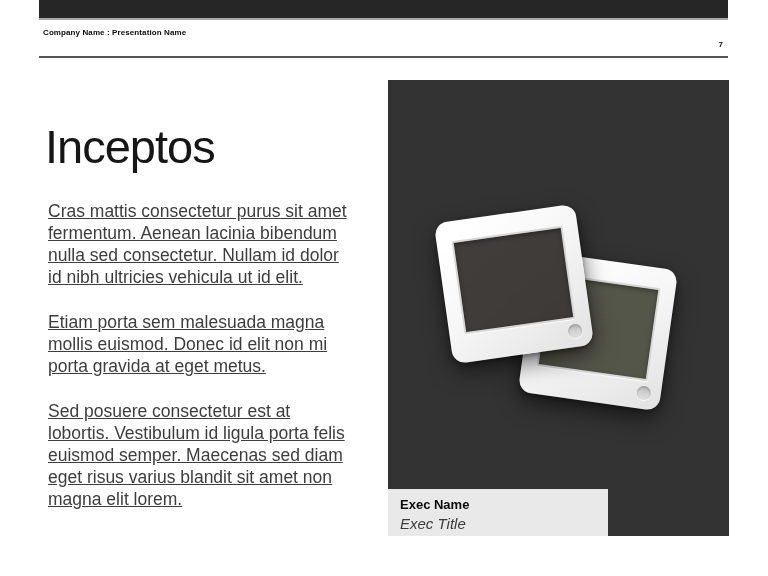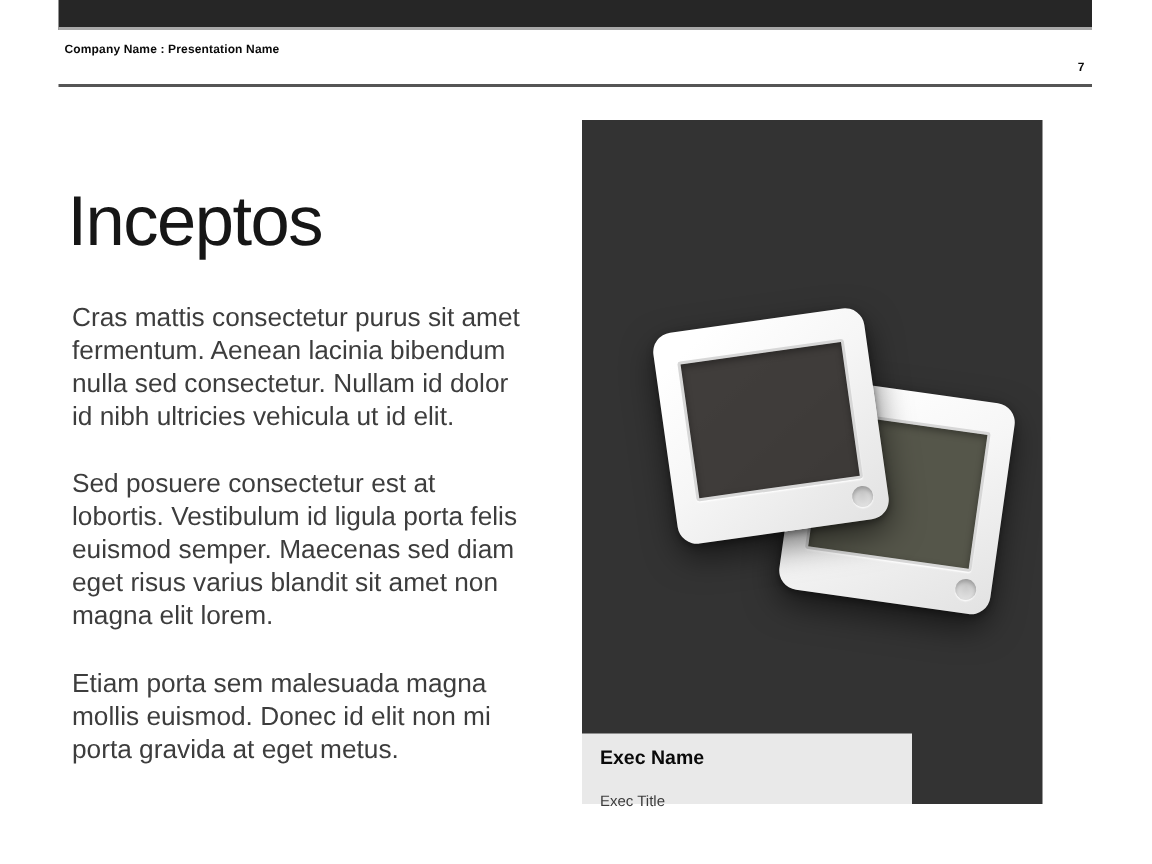--- a/index.html
+++ b/index.html
@@ -23,23 +23,23 @@
     position:absolute;left:39px;top:56px;width:689px;height:2px;background:#555555;
   }
   .title{
     position:absolute;left:45px;top:123px;margin:0;
     font-size:47px;font-weight:400;letter-spacing:-1px;color:#161616;line-height:1;
   }
   .body{
     position:absolute;left:48px;top:200px;width:330px;
     font-size:17.5px;line-height:22px;color:#3d3d3d;
   }
-  .body p{margin:0 0 23px 0;}
+  .body p{margin:0 0 23px 0;text-decoration:underline;}
   .panel{
-    position:absolute;left:388px;top:80px;width:307px;height:456px;background:#333333;
+    position:absolute;left:388px;top:80px;width:341px;height:456px;background:#333333;
   }
   .slide-mount{
     position:absolute;width:142px;height:142px;border-radius:13px;
     background:linear-gradient(145deg,#ffffff 12%,#f6f6f6 48%,#e2e2e2 100%);
     box-shadow:0 9px 22px rgba(0,0,0,0.55),0 2px 5px rgba(0,0,0,0.35);
   }
   .slide-mount.back{left:139px;top:180px;transform:rotate(8deg);z-index:1;}
   .slide-mount.front{left:55px;top:133px;transform:rotate(-8deg);z-index:2;}
   .window{
     position:absolute;left:15px;top:20px;width:108px;height:90px;
@@ -51,39 +51,39 @@
   .thumb-dot{
     position:absolute;right:10px;bottom:9px;width:14px;height:14px;border-radius:50%;
     background:radial-gradient(circle at 50% 35%,#c9c9c9 0%,#dfdfdf 70%,#f2f2f2 100%);
     box-shadow:inset 0 2px 3px rgba(0,0,0,0.28),0 1px 1px rgba(255,255,255,0.8);
   }
   .caption{
     position:absolute;left:0;top:409px;width:220px;height:47px;background:#e9e9e9;z-index:3;
     box-sizing:border-box;padding:8px 0 0 12px;
   }
   .caption-name{font-size:13px;font-weight:bold;color:#0a0a0a;line-height:15px;}
-  .caption-title{font-size:10px;color:#3c3c3c;line-height:13px;margin-top:16px;}
+  .caption-title{font-size:15px;color:#3c3c3c;line-height:13px;margin-top:5px;font-style:italic;}
 </style>
 </head>
 <body>
 
 <div class="stage">
 
   <div class="top-bar"></div>
 
   <span class="crumb">Company Name : Presentation Name</span>
   <span class="pagenum">7</span>
   <div class="header-rule"></div>
 
   <h1 class="title">Inceptos</h1>
 
   <div class="body">
     <p>Cras mattis consectetur purus sit amet<br>fermentum. Aenean lacinia bibendum<br>nulla sed consectetur. Nullam id dolor<br>id nibh ultricies vehicula ut id elit.</p>
+    <p>Etiam porta sem malesuada magna<br>mollis euismod. Donec id elit non mi<br>porta gravida at eget metus.</p>
     <p>Sed posuere consectetur est at<br>lobortis. Vestibulum id ligula porta felis<br>euismod semper. Maecenas sed diam<br>eget risus varius blandit sit amet non<br>magna elit lorem.</p>
-    <p>Etiam porta sem malesuada magna<br>mollis euismod. Donec id elit non mi<br>porta gravida at eget metus.</p>
   </div>
 
   <div class="panel">
 
     <div class="slide-mount back">
       <div class="window olive"></div>
       <div class="thumb-dot"></div>
     </div>
 
     <div class="slide-mount front">

